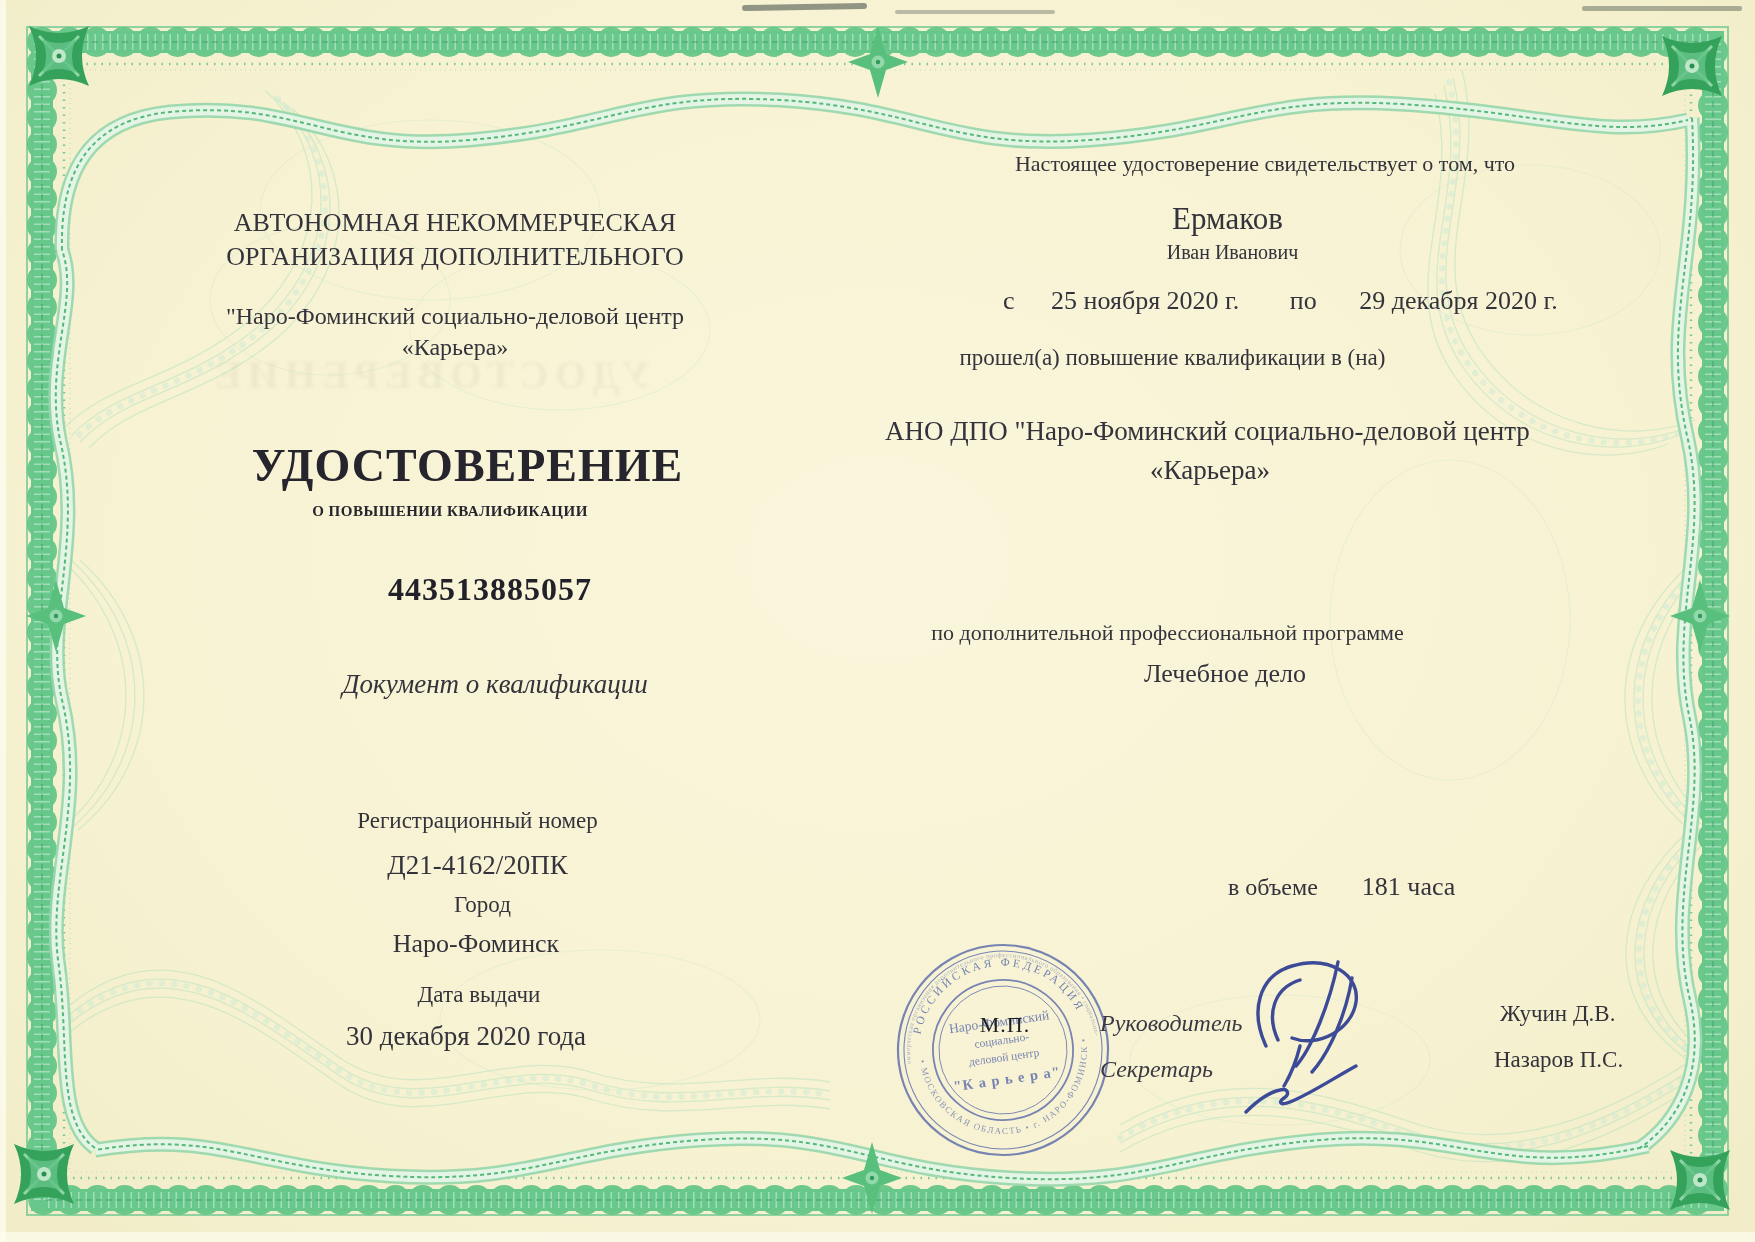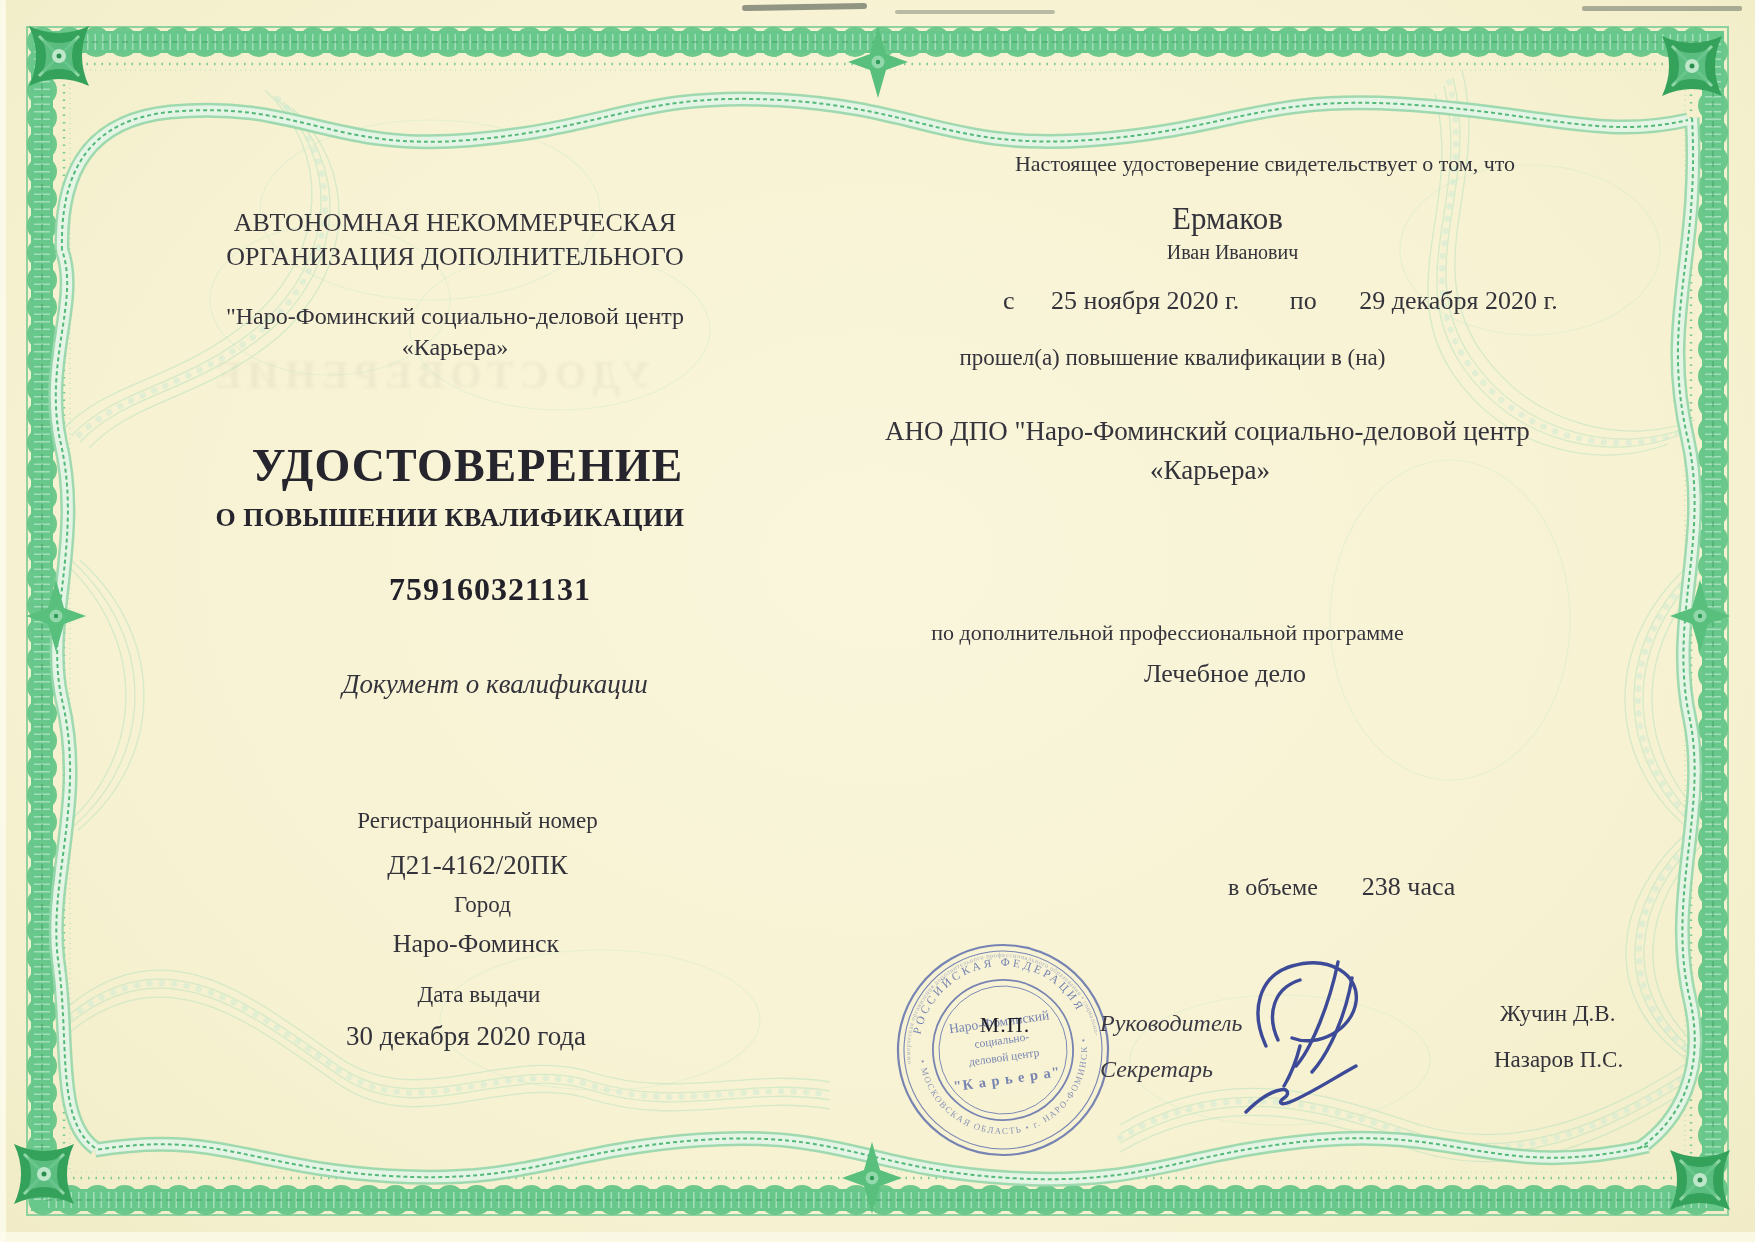--- a/index.html
+++ b/index.html
@@ -192,23 +192,23 @@
   </svg>
 
   <div class="t ghost" style="left:150px;top:352px;width:560px;font-size:40px;">УДОСТОВЕРЕНИЕ</div>
 
   <div class="t" style="left:155px;top:208px;width:600px;font-size:26px;">АВТОНОМНАЯ НЕКОММЕРЧЕСКАЯ</div>
   <div class="t" style="left:155px;top:242px;width:600px;font-size:26px;">ОРГАНИЗАЦИЯ ДОПОЛНИТЕЛЬНОГО</div>
   <div class="t" style="left:155px;top:303px;width:600px;font-size:24px;">"Наро-Фоминский социально-деловой центр</div>
   <div class="t" style="left:155px;top:334px;width:600px;font-size:24px;">«Карьера»</div>
 
   <div class="t b" style="left:155px;top:440px;width:625px;font-size:46px;letter-spacing:1px;color:#26252d;">УДОСТОВЕРЕНИЕ</div>
-  <div class="t b" style="left:155px;top:503px;width:590px;font-size:26px;letter-spacing:0.5px;color:#26252d;">О ПОВЫШЕНИИ КВАЛИФИКАЦИИ</div>
-
-  <div class="t b" style="left:180px;top:571px;width:620px;font-size:32px;letter-spacing:1px;color:#22212a;">759160321131</div>
+  <div class="t b" style="left:155px;top:503px;width:590px;font-size:15px;letter-spacing:0.5px;color:#26252d;">О ПОВЫШЕНИИ КВАЛИФИКАЦИИ</div>
+
+  <div class="t b" style="left:180px;top:571px;width:620px;font-size:32px;letter-spacing:1px;color:#22212a;">443513885057</div>
 
   <div class="t it" style="left:180px;top:669px;width:630px;font-size:27px;">Документ  о  квалификации</div>
 
   <div class="t" style="left:160px;top:808px;width:635px;font-size:23px;">Регистрационный номер</div>
   <div class="t" style="left:160px;top:850px;width:635px;font-size:27px;">Д21-4162/20ПК</div>
   <div class="t" style="left:160px;top:892px;width:645px;font-size:23px;">Город</div>
   <div class="t" style="left:160px;top:929px;width:632px;font-size:26px;">Наро-Фоминск</div>
   <div class="t" style="left:160px;top:982px;width:638px;font-size:23px;">Дата выдачи</div>
   <div class="t" style="left:152px;top:1021px;width:628px;font-size:27px;">30 декабря 2020 года</div>
 
@@ -226,21 +226,21 @@
   <div class="t" style="left:870px;top:345px;width:605px;font-size:23px;">прошел(а) повышение квалификации в (на)</div>
 
   <div class="t" style="left:885px;top:416px;width:645px;font-size:27px;">АНО ДПО "Наро-Фоминский социально-деловой центр</div>
   <div class="t" style="left:885px;top:455px;width:650px;font-size:27px;">«Карьера»</div>
 
   <div class="t" style="left:865px;top:620px;width:605px;font-size:22px;">по дополнительной профессиональной программе</div>
   <div class="t" style="left:900px;top:659px;width:650px;font-size:26px;">Лечебное дело</div>
 
   <div class="t" style="left:1228px;top:872px;font-size:24px;text-align:left;">
     <span>в объеме</span>
-    <span style="margin-left:38px;font-size:26px;">238 часа</span>
+    <span style="margin-left:38px;font-size:26px;">181 часа</span>
   </div>
 
   <div class="t it sig-label" style="left:1100px;top:1010px;font-size:24px;text-align:left;">Руководитель</div>
   <div class="t it sig-label" style="left:1100px;top:1056px;font-size:24px;text-align:left;">Секретарь</div>
   <div class="t" style="left:1500px;top:1001px;font-size:23px;text-align:left;">Жучин Д.В.</div>
   <div class="t" style="left:1494px;top:1047px;font-size:23px;text-align:left;">Назаров П.С.</div>
 
   <div class="t" style="left:960px;top:1012px;width:90px;font-size:22px;color:#1e1e24;letter-spacing:1px;">М.П.</div>
 
 </div>

